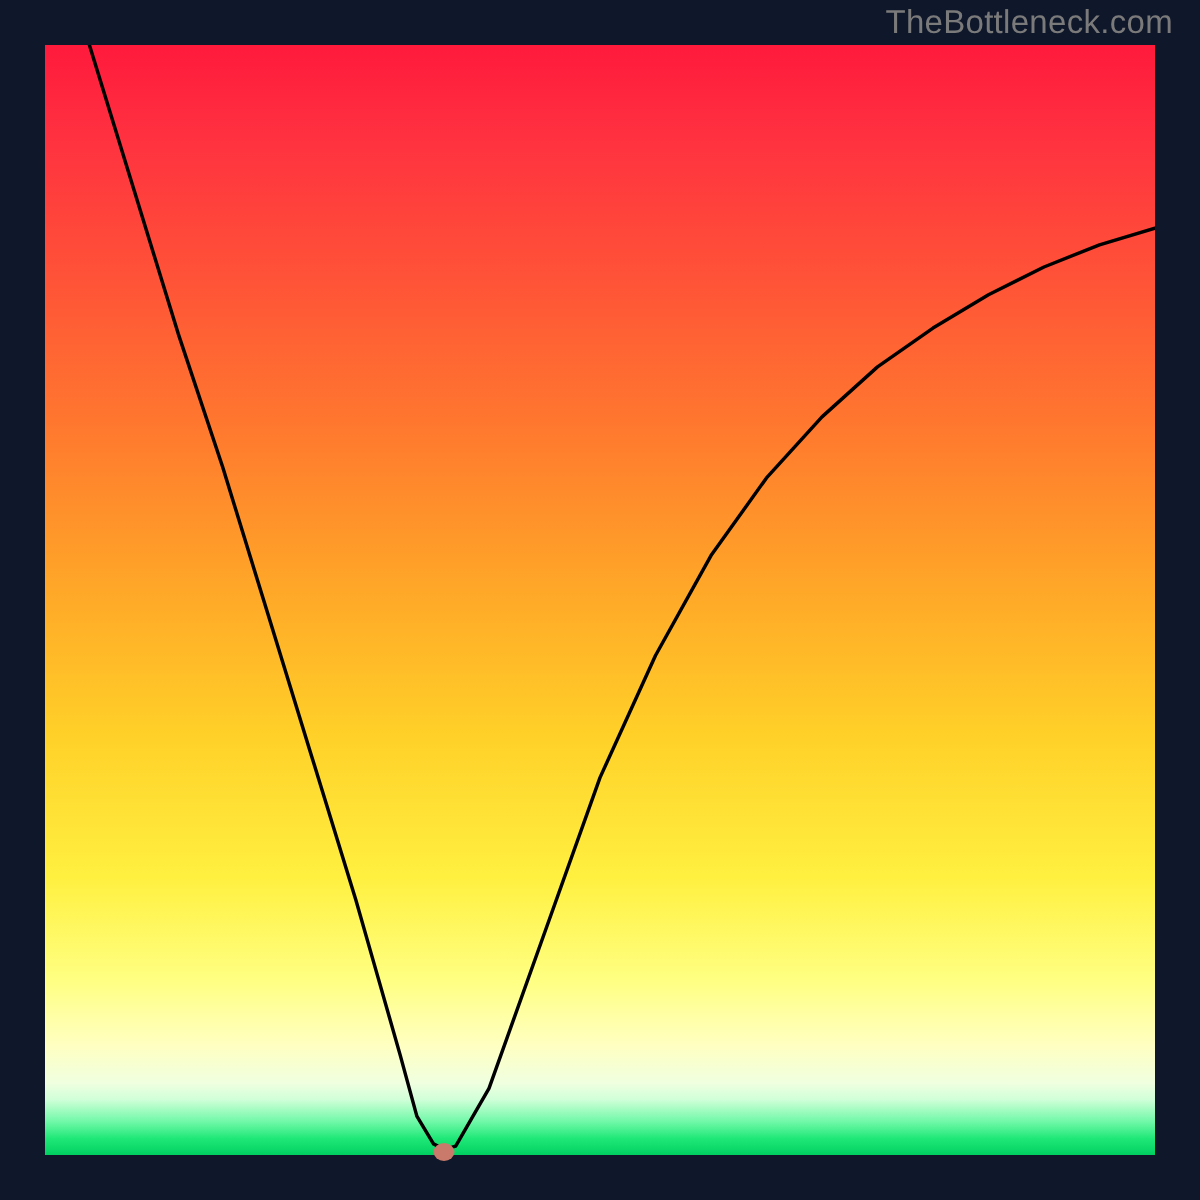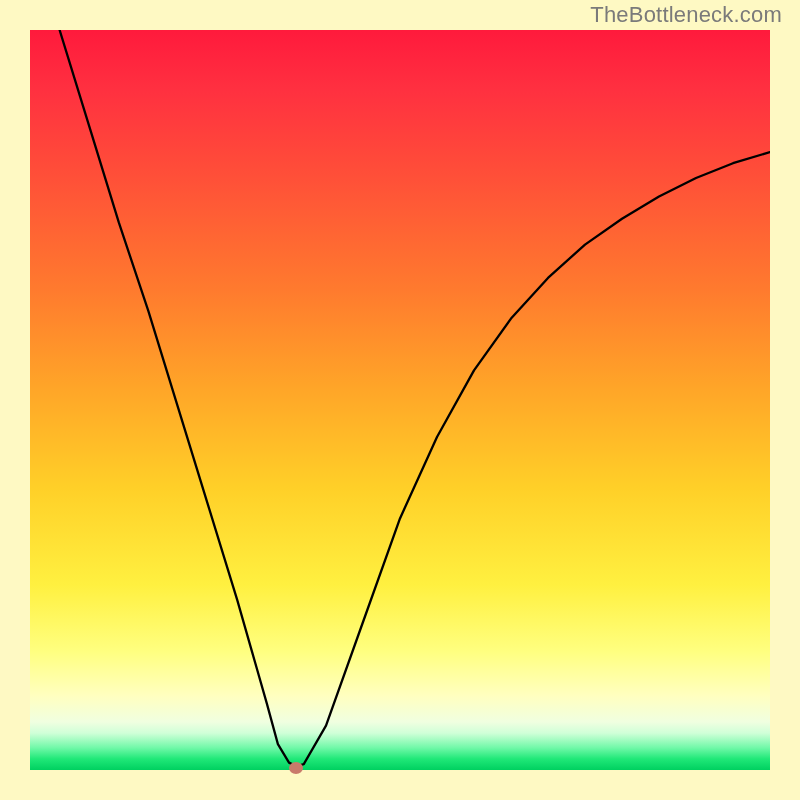--- a/index.html
+++ b/index.html
@@ -7,21 +7,21 @@
     padding: 0;
     width: 800px;
     height: 800px;
     background: #000;
     overflow: hidden;
   }
   .chart-outer {
     position: relative;
     width: 800px;
     height: 800px;
-    background: #fef9c3;
+    background: #0f172a;
     text-align: center;
   }
   .plot-area {
     position: absolute;
     left: 30px;
     top: 30px;
     width: 740px;
     height: 740px;
     
     background: linear-gradient(

